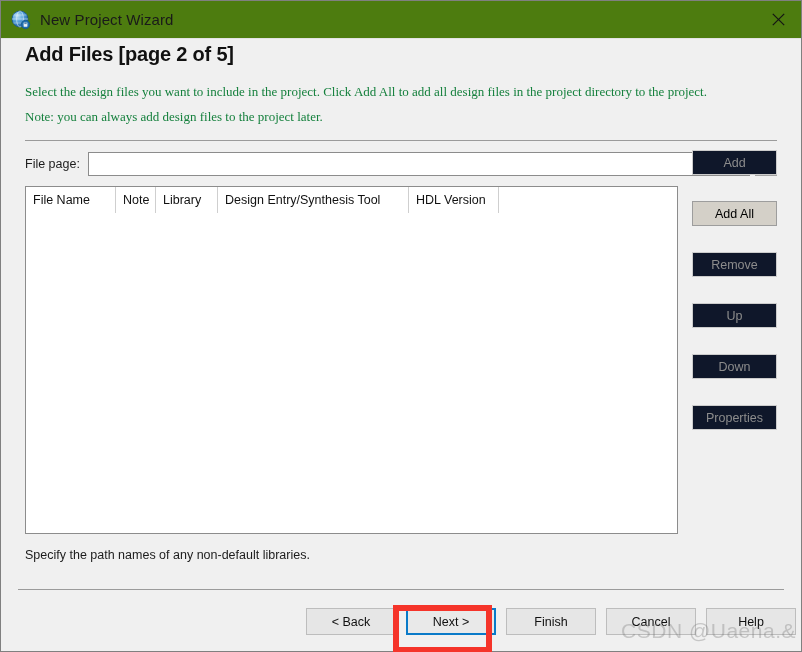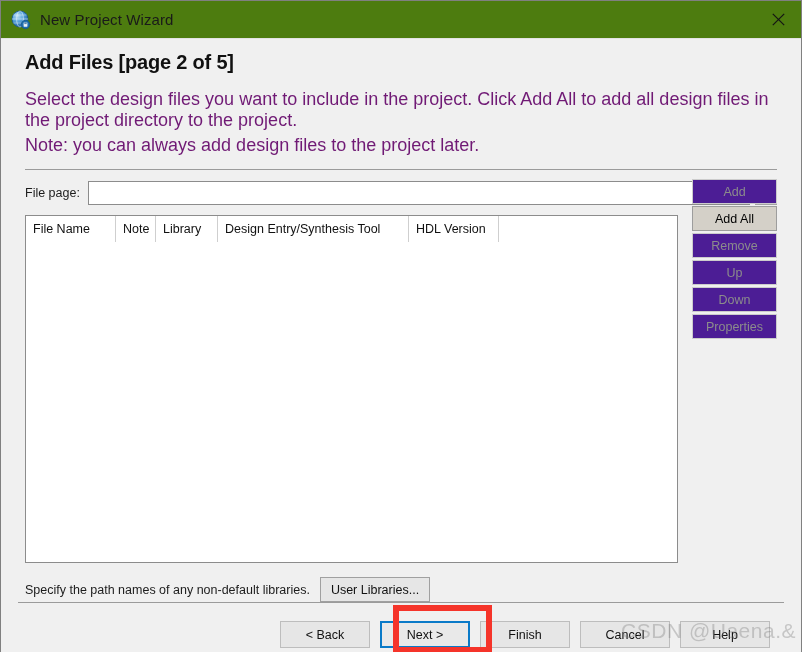--- a/index.html
+++ b/index.html
@@ -69,29 +69,30 @@
     background: #f0f0f0;
     position: relative;
     padding: 0 24px;
     box-sizing: border-box;
   }
 
   .page-heading {
     font-size: 20px;
     font-weight: bold;
     color: #111111;
-    padding-top: 12px;
+    padding-top: 4px;
     letter-spacing: -0.2px;
   }
 
   .desc {
-    font-size: 18px;
-    color: #701a75;
+    font-size: 13px;
+    color: #15803d;
     margin-top: 15px;
     line-height: 21px;
+    font-family: Liberation Serif, serif;
   }
   .desc-line2 { margin-top: 4px; }
 
   .hsep {
     height: 1px;
     background: #9b9b9b;
     margin-top: 13px;
   }
 
   
@@ -183,37 +184,37 @@
     flex: 1 1 auto;
     padding-left: 14px;
     box-sizing: border-box;
     display: flex;
     flex-direction: column;
     align-items: stretch;
   }
   .sbtn {
     height: 25px;
     box-sizing: border-box;
-    background: #4c1d95;
+    background: #0f172a;
     border: 1px solid #cccccc;
     color: #8c8c8c;
     font-size: 12.5px;
     font-family: "Liberation Sans", sans-serif;
     display: flex;
     align-items: center;
     justify-content: center;
     cursor: default;
     padding: 0;
   }
   .sbtn.enabled {
     background: #d4d0c8;
     border: 1px solid #9d9d9d;
     color: #000000;
   }
-  .sbtn + .sbtn { margin-top: 2px; }
+  .sbtn + .sbtn { margin-top: 26px; }
 
   
   .side-buttons.offset { margin-top: -36px; }
 
   
   .bottom-row {
     display: flex;
     align-items: center;
     margin-top: 14px;
   }
@@ -246,21 +247,21 @@
   .footer-sep {
     position: absolute;
     left: 17px;
     right: 17px;
     top: 0;
     height: 1px;
     background: #9b9b9b;
   }
   .footer-buttons {
     position: absolute;
-    right: 31px;
+    right: 5px;
     top: 19px;
     display: flex;
     gap: 10px;
   }
   .fbtn {
     width: 90px;
     height: 27px;
     box-sizing: border-box;
     background: #e6e6e6;
     border: 1px solid #bdbdbd;
@@ -371,21 +372,20 @@
         <button class="sbtn enabled">Add All</button>
         <button class="sbtn">Remove</button>
         <button class="sbtn">Up</button>
         <button class="sbtn">Down</button>
         <button class="sbtn">Properties</button>
       </div>
     </div>
 
     <div class="bottom-row">
       <div class="bottom-text">Specify the path names of any non-default libraries.</div>
-      <button class="user-lib-btn">User Libraries...</button>
     </div>
 
   </div>
 
   <div class="footer">
     <div class="footer-sep"></div>
     <div class="footer-buttons">
       <button class="fbtn">&lt; Back</button>
       <button class="fbtn focused">Next &gt;</button>
       <button class="fbtn">Finish</button>

